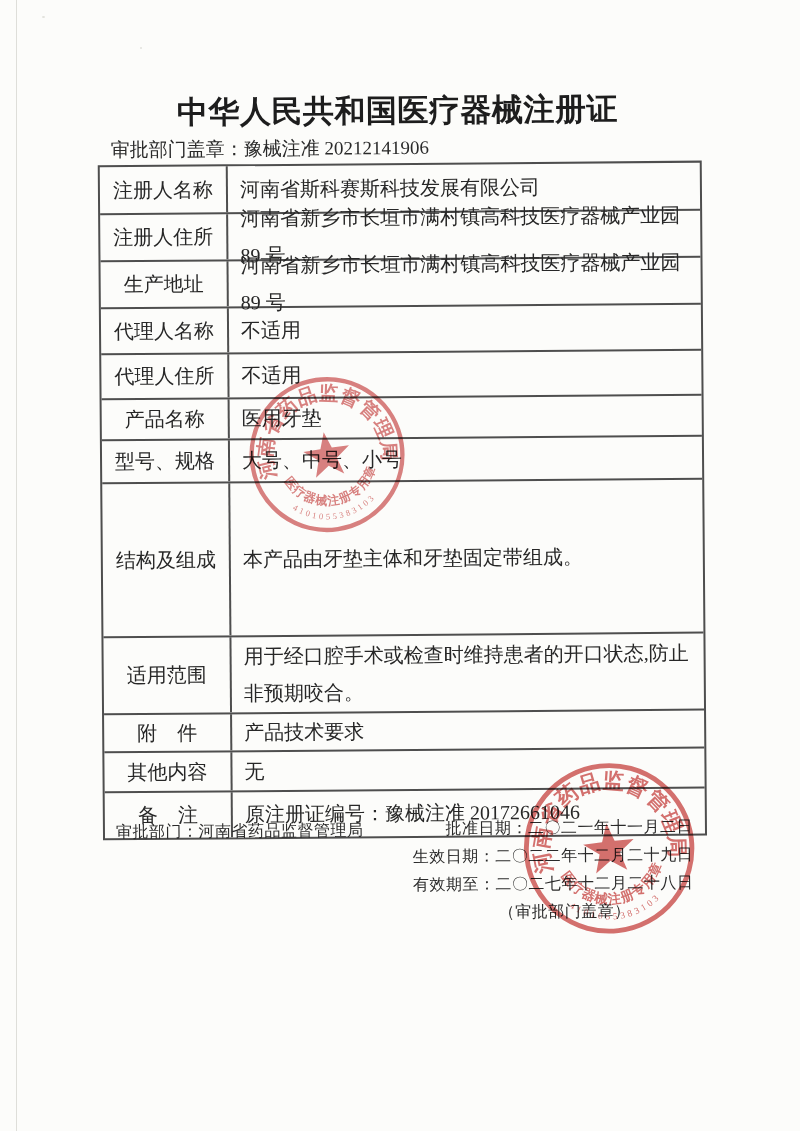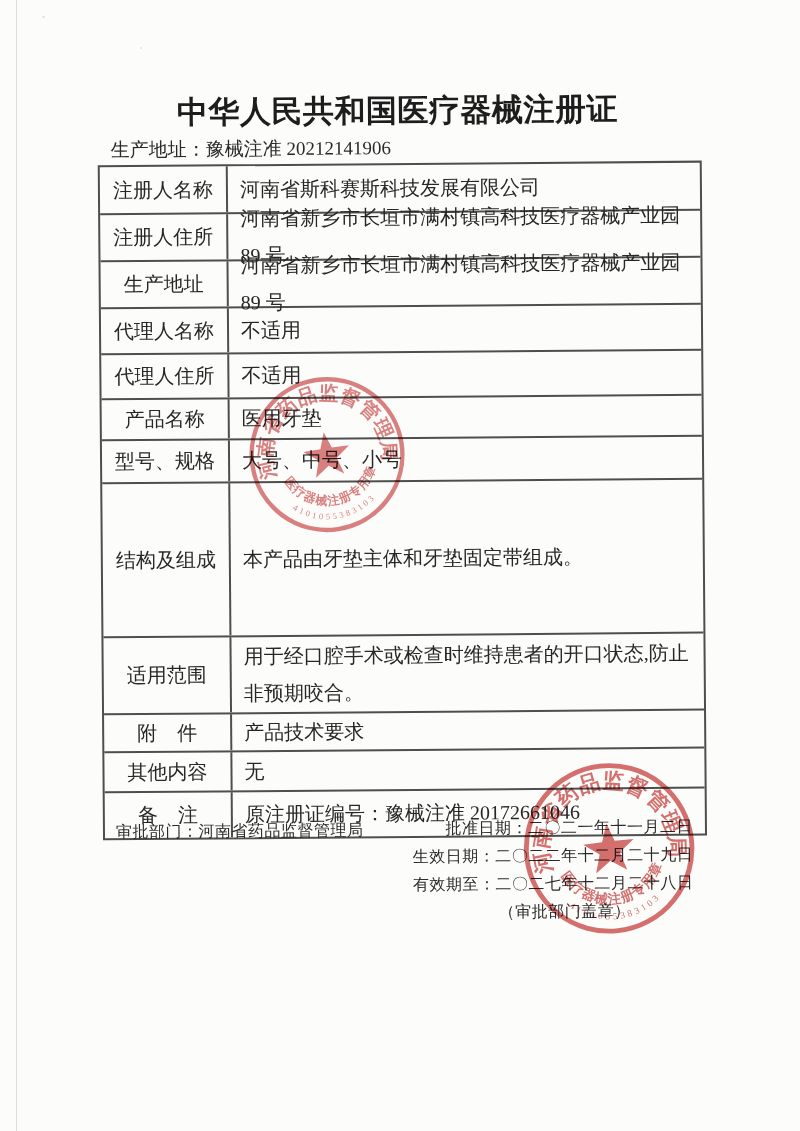--- a/index.html
+++ b/index.html
@@ -84,21 +84,21 @@
 
 <div class="scan-edge"></div>
 <div class="speck" style="left:42px;top:16px;width:3px;height:2px;"></div>
 <div class="speck" style="left:140px;top:47px;width:2px;height:2px;"></div>
 
 <div class="sheet">
 
   <div class="doc-title">中华人民共和国医疗器械注册证</div>
 
   <div class="cert-line">
-    <span>生产地址：</span><span>豫械注准 20212141906</span>
+    <span>审批部门盖章：</span><span>豫械注准 20212141906</span>
   </div>
 
   <div class="tbl">
     <div class="row h46">
       <div class="lbl">注册人名称</div>
       <div class="val">河南省斯科赛斯科技发展有限公司</div>
     </div>
     <div class="row h45">
       <div class="lbl">注册人住所</div>
       <div class="val">河南省新乡市长垣市满村镇高科技医疗器械产业园 89 号</div>

